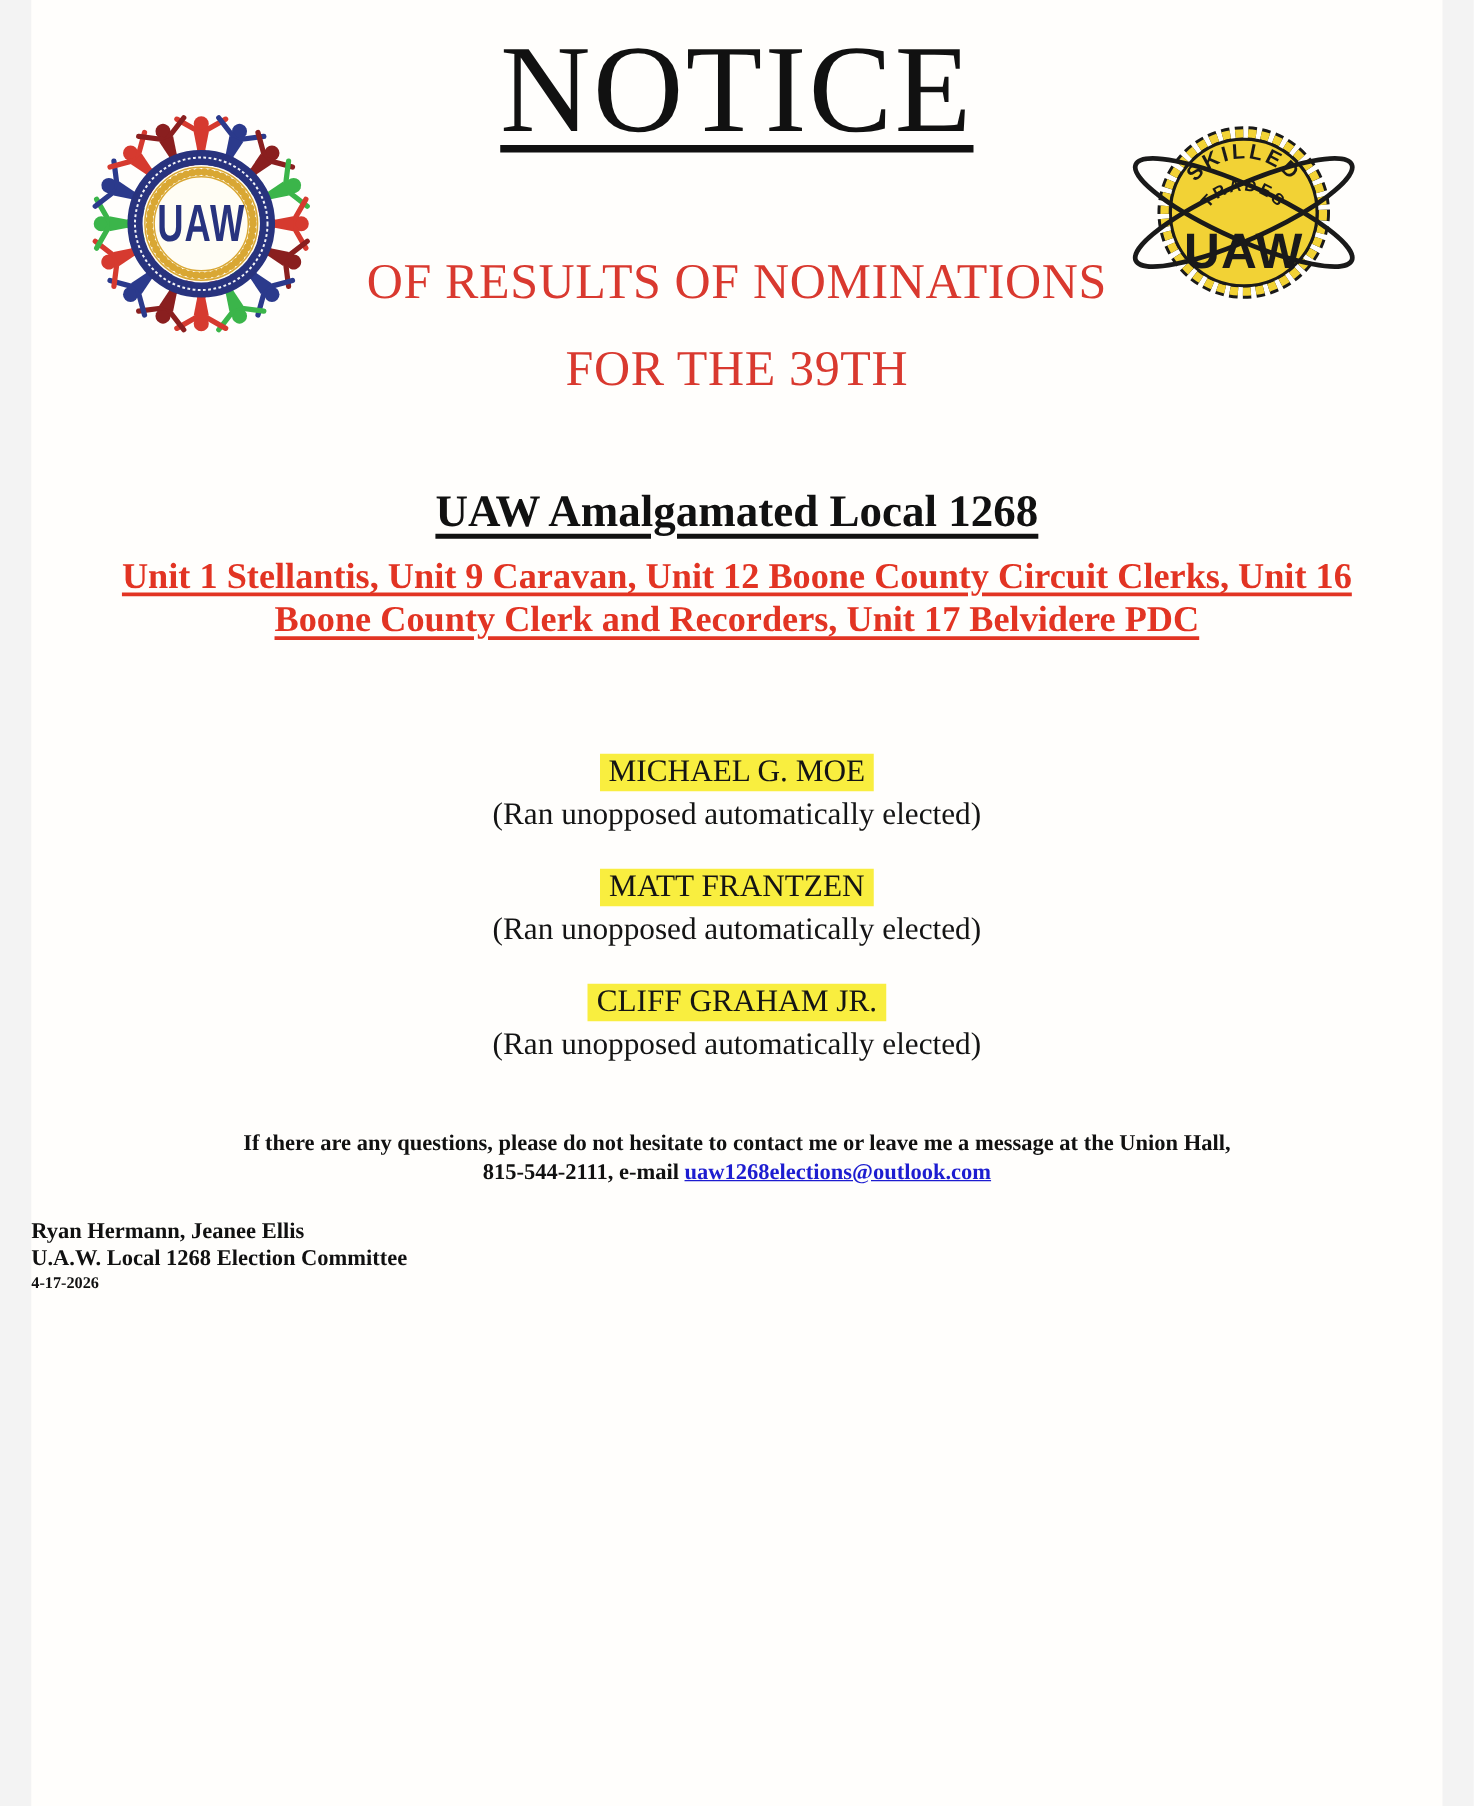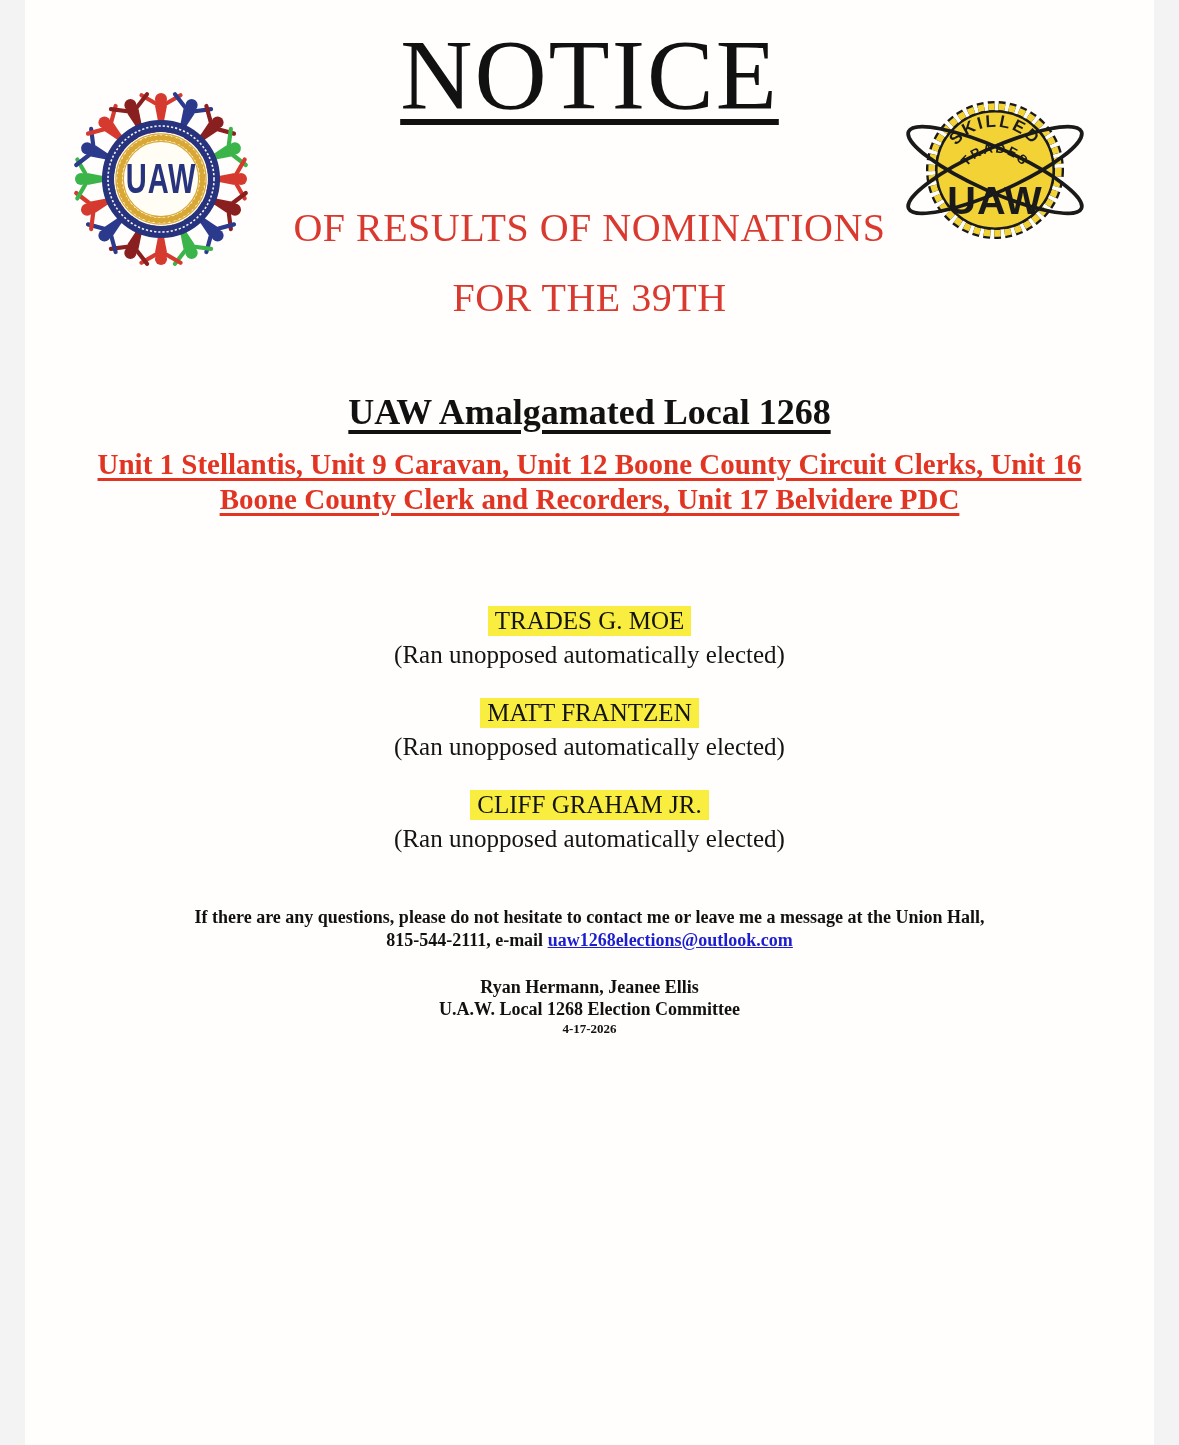--- a/index.html
+++ b/index.html
@@ -13,26 +13,26 @@
     width: 1129px;
     min-height: 1445px;
     margin: 0 25px;
     background: #fffefc;
     color: #141414;
     overflow: hidden;
   }
 
   
   .notice-title {
+    padding-top: 16px;
     text-align: center;
     font-size: 100px;
     line-height: 1.12;
     letter-spacing: 2px;
     color: #111;
-    margin-top: 19px;
   }
   .notice-title span {
     text-decoration: underline;
     text-decoration-thickness: 6px;
     text-underline-offset: 11px;
   }
 
   .sub-heading {
     margin-top: 62px;
     text-align: center;
@@ -104,21 +104,20 @@
     font-weight: bold;
     color: #111;
   }
   .contact a {
     color: #1d1dd0;
     text-decoration: underline;
     font-weight: bold;
   }
   .signature {
     margin-top: 26px;
-    text-align: center;
     font-size: 18px;
     line-height: 21.5px;
     font-weight: bold;
     color: #111;
   }
   .signature .date {
     font-size: 13px;
     line-height: 16px;
     margin-top: 1px;
   }
@@ -212,21 +211,21 @@
   </div>
 
   <div class="local-name">
     <span>UAW Amalgamated Local 1268</span>
   </div>
   <div class="units">Unit 1 Stellantis, Unit 9 Caravan, Unit 12 Boone County Circuit Clerks, Unit 16 Boone County Clerk and Recorders, Unit 17 Belvidere PDC</div>
 
   <div class="delegates">
     <div class="delegate">
       <div class="delegate-name">
-        <span class="hl">TRADES G. MOE</span>
+        <span class="hl">MICHAEL G. MOE</span>
       </div>
       <div class="delegate-note">(Ran unopposed automatically elected)</div>
     </div>
     <div class="delegate">
       <div class="delegate-name">
         <span class="hl">MATT FRANTZEN</span>
       </div>
       <div class="delegate-note">(Ran unopposed automatically elected)</div>
     </div>
     <div class="delegate">

